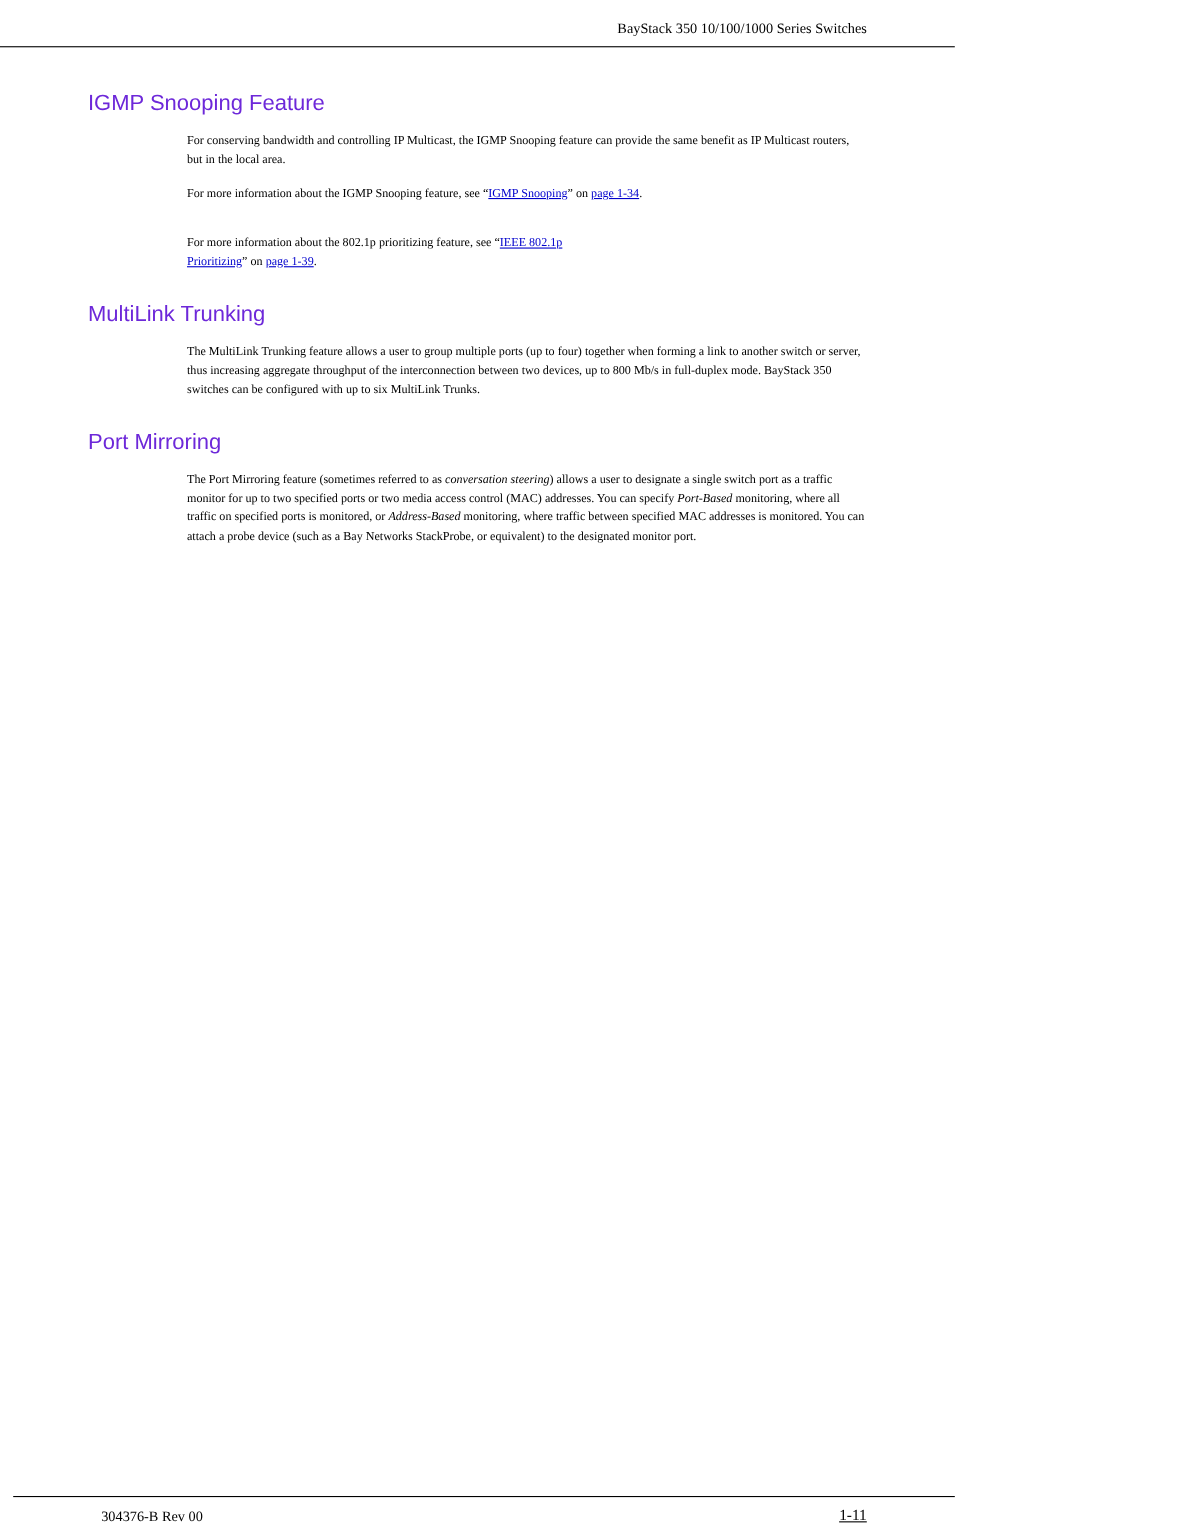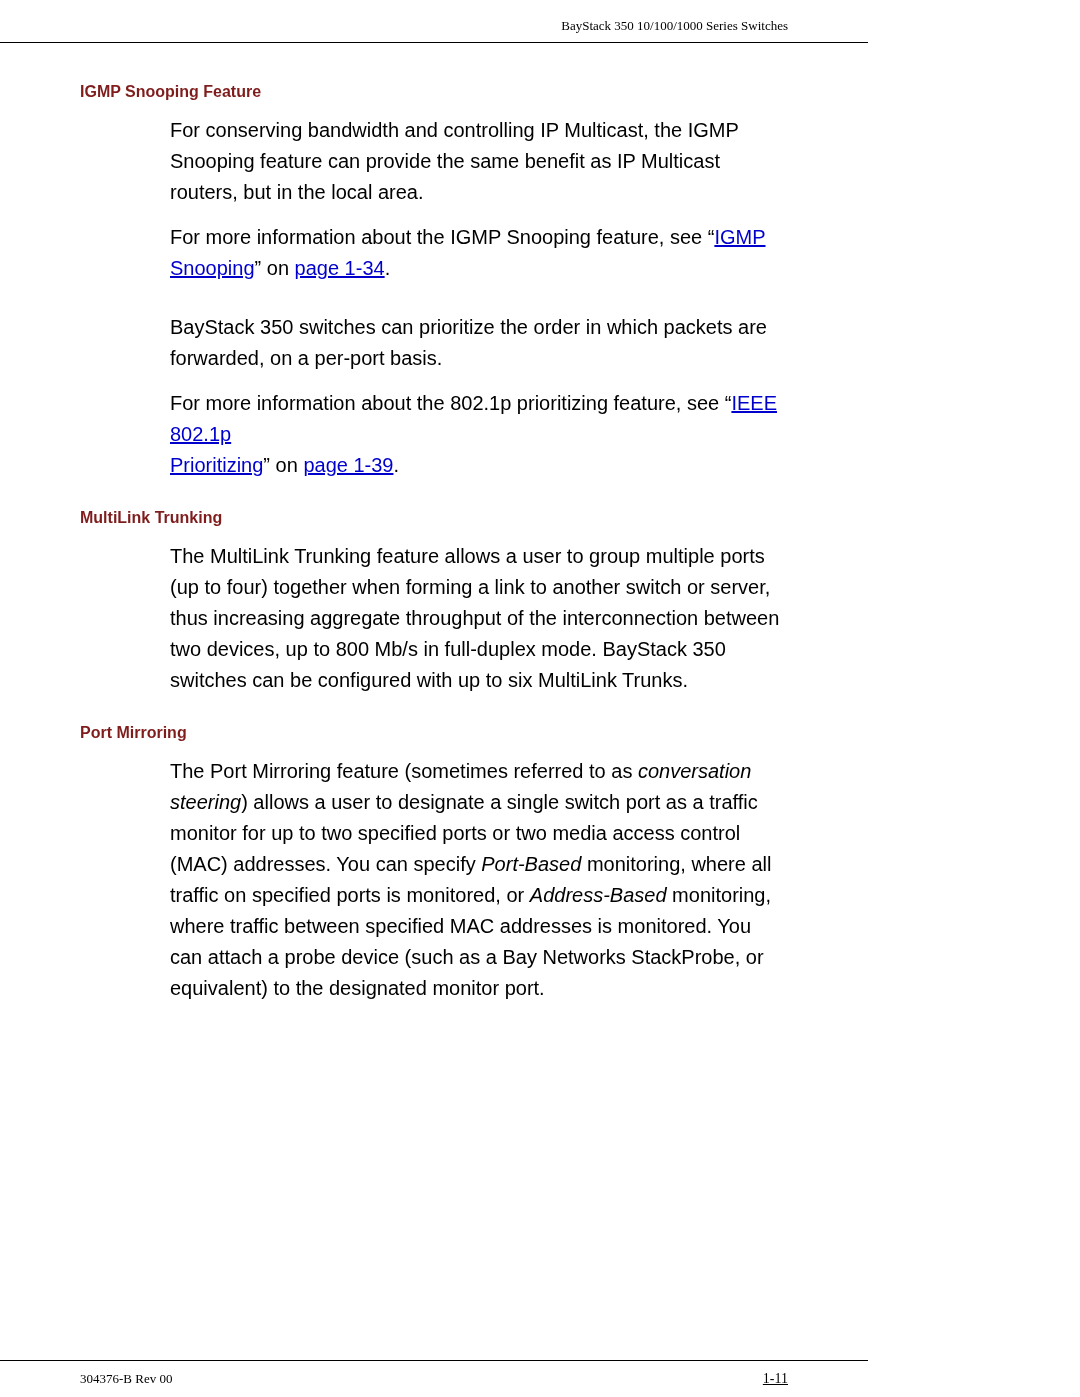--- a/index.html
+++ b/index.html
@@ -42,53 +42,53 @@
 
     .content-area {
       padding: 30px 80px 40px 80px;
     }
 
     .section {
       margin-bottom: 28px;
     }
 
     .section-heading {
-      font-size: 16px;
-      font-weight: bold;
+      font-size: 20px;
+      font-weight: normal;
       font-family: Arial, Helvetica, sans-serif;
-      color: #7f1d1d;
+      color: #6d28d9;
       margin-bottom: 14px;
       margin-top: 10px;
     }
 
     .section-body {
       padding-left: 90px;
     }
 
     .paragraph {
-      font-size: 20px;
+      font-size: 11px;
       line-height: 1.55;
       margin-bottom: 14px;
       color: #000000;
-      font-family: Liberation Sans, sans-serif;
+      font-family: Liberation Serif, serif;
     }
 
     a {
       color: #0000cc;
       text-decoration: underline;
     }
 
     em {
       font-style: italic;
     }
 
     .footer-bar {
       position: absolute;
       bottom: 0;
-      left: 0;
+      left: 12px;
       right: 0;
       display: flex;
       justify-content: space-between;
       padding: 10px 80px;
       border-top: 1px solid #000000;
     }
 
     .footer-left {
       font-size: 13px;
       font-family: Times New Roman, Times, serif;
@@ -119,23 +119,20 @@
         </p>
         <p class="paragraph">
           <span>For more information about the IGMP Snooping feature, see “</span><a href="#">IGMP Snooping</a><span>”</span><span> on </span><a href="#">page 1-34</a><span>.</span>
         </p>
       </div>
     </div>
 
     <div class="section">
       <div class="section-body">
         <p class="paragraph">
-          <span>BayStack 350 switches can prioritize the order in which packets are forwarded, on a per-port basis.</span>
-        </p>
-        <p class="paragraph">
           <span>For more information about the 802.1p prioritizing feature, see “</span><a href="#">IEEE 802.1p<br>Prioritizing</a><span>” on </span><a href="#">page 1-39</a><span>.</span>
         </p>
       </div>
     </div>
 
     <div class="section">
       <div class="section-heading">MultiLink Trunking</div>
       <div class="section-body">
         <p class="paragraph">
           <span>The MultiLink Trunking feature allows a user to group multiple ports (up to four) together when forming a link to another switch or server, thus increasing aggregate throughput of the interconnection between two devices, up to 800 Mb/s in full-duplex mode. BayStack 350 switches can be configured with up to six MultiLink Trunks.</span>

